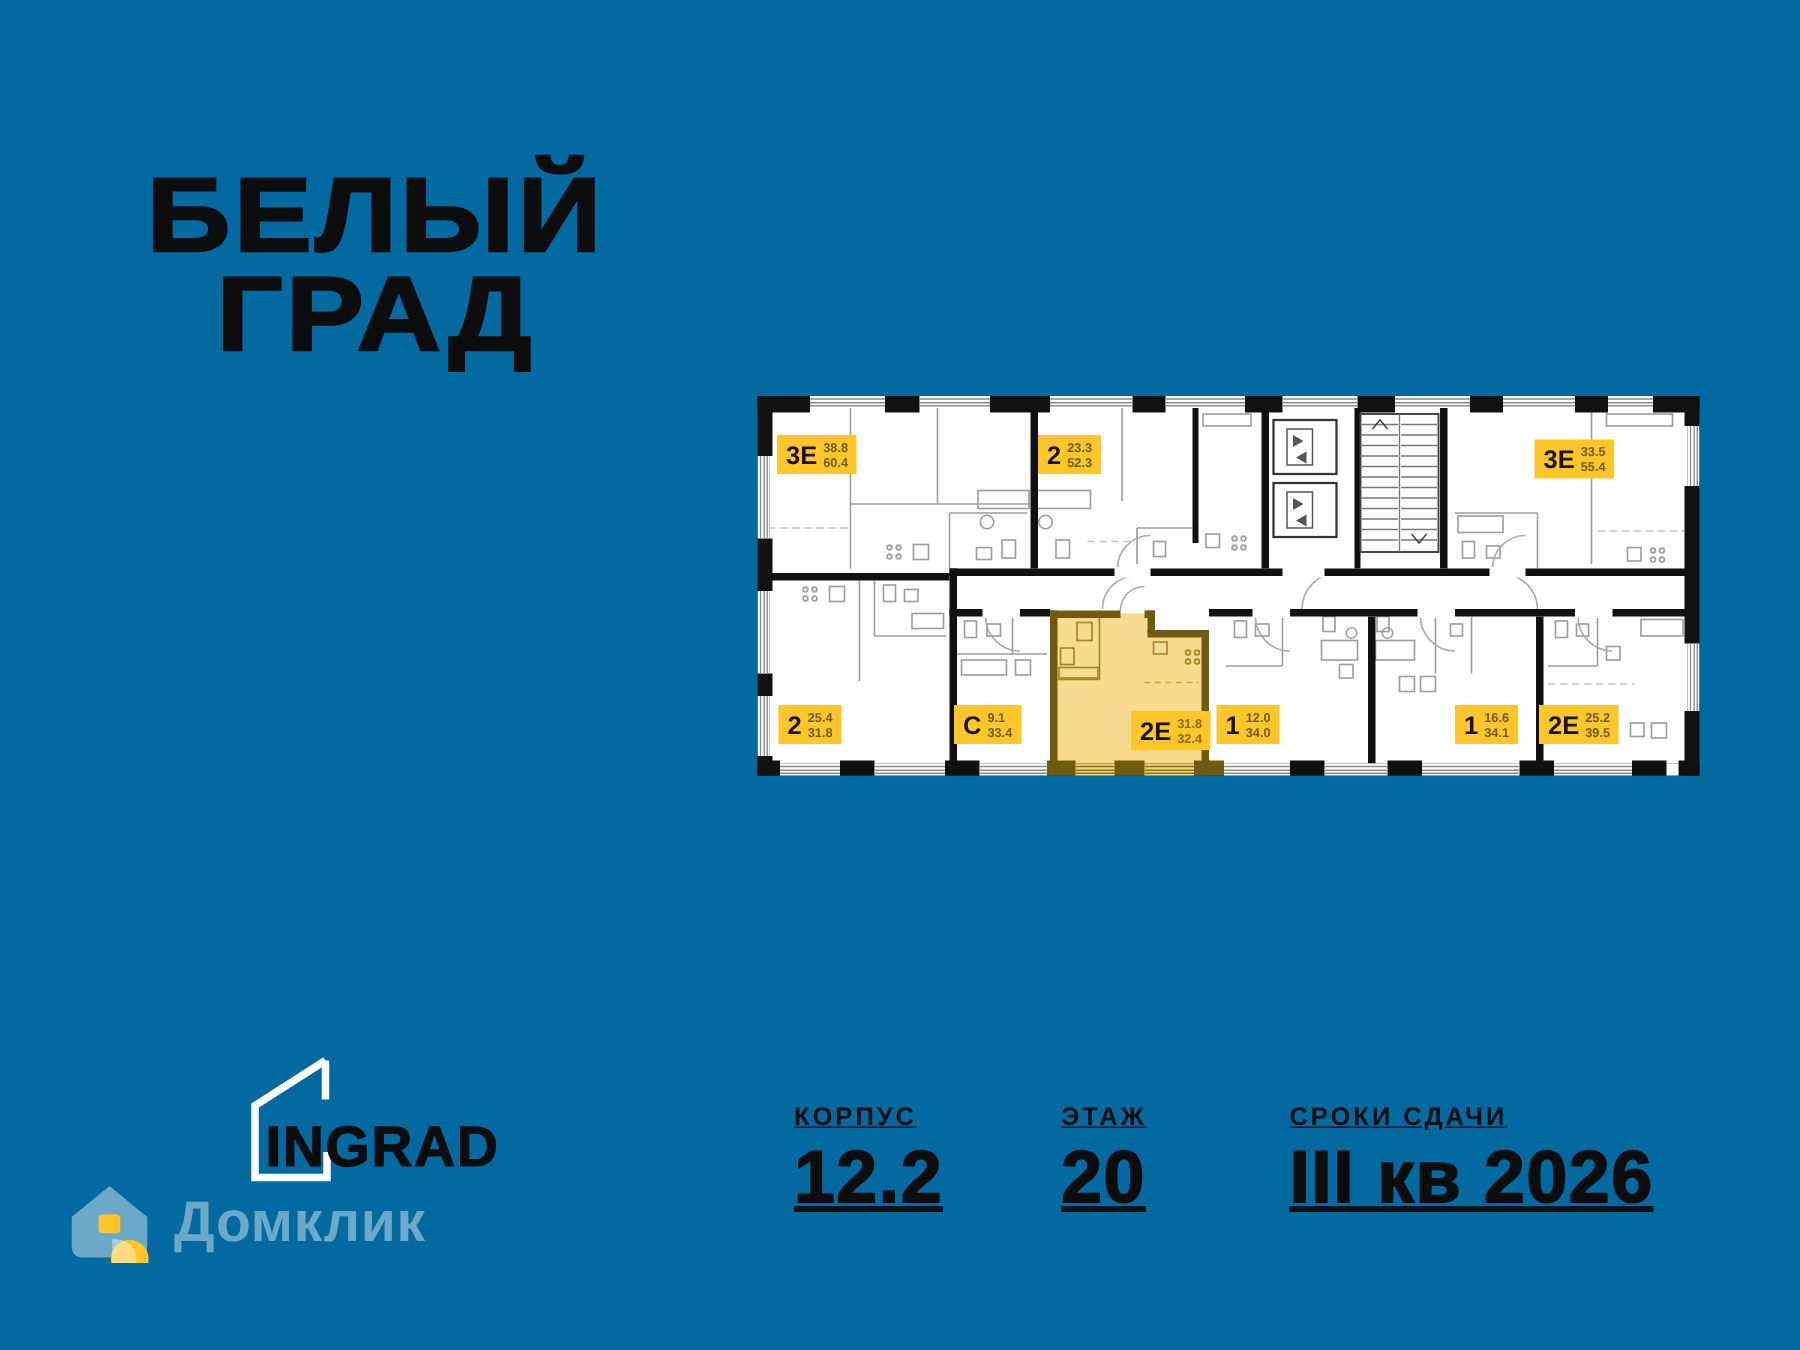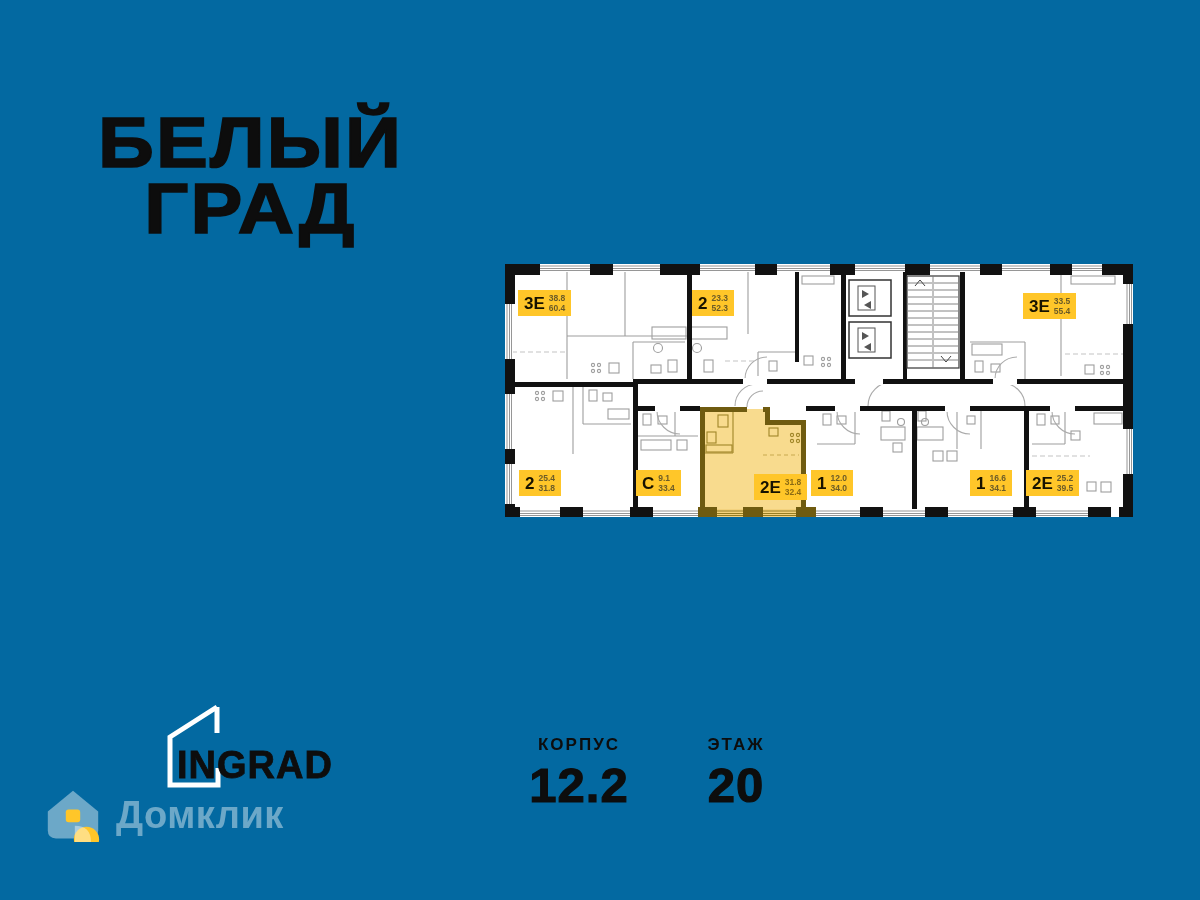--- a/index.html
+++ b/index.html
@@ -28,21 +28,21 @@
   .badge .bn{display:flex;flex-direction:column;font-size:8.5px;font-weight:700;
     line-height:1.2;color:#6b5b28;justify-content:flex-end;}
   .badge.hl .bn{color:#8a6a14;}
   .hl-region{position:absolute;left:195px;top:143px;width:106px;height:103px;cursor:pointer;}
   
   .logo-house{position:absolute;left:158px;top:700px;}
   .logo-text{
     position:absolute;left:177px;top:744px;font-size:38px;font-weight:700;
     letter-spacing:1px;color:#0d0d0d;text-align:right;-webkit-text-stroke:0.8px #0d0d0d;
   }
-  .stat{position:absolute;transform:translateX(-50%);text-align:center;white-space:nowrap;}
+  .stat{position:absolute;transform:translateX(-50%);text-align:left;white-space:nowrap;text-decoration:underline;}
   .stat .lab{font-size:17px;font-weight:700;letter-spacing:2px;color:#0d0d0d;}
   .stat .val{
     margin-top:6px;font-size:49px;font-weight:700;color:#0d0d0d;
     -webkit-text-stroke:1.2px #0d0d0d;letter-spacing:1px;line-height:1;
   }
   
   .wm{position:absolute;left:44px;top:788px;display:flex;align-items:center;gap:14px;}
   .wm-text{font-size:38px;font-weight:700;color:rgba(255,255,255,0.42);letter-spacing:0.5px;}
 </style>
 </head>
@@ -379,20 +379,24 @@
   <div class="logo-text">INGRAD</div>
 
   <div class="stat" style="left:579px;top:735px">
     <div class="lab">КОРПУС</div>
     <div class="val">12.2</div>
   </div>
   <div class="stat" style="left:736px;top:735px">
     <div class="lab">ЭТАЖ</div>
     <div class="val">20</div>
   </div>
+  <div class="stat" style="left:981px;top:735px">
+    <div class="lab">СРОКИ СДАЧИ</div>
+    <div class="val">III кв 2026</div>
+  </div>
 
   <div class="wm">
     <svg width="58" height="54" viewBox="0 0 64 60">
       <path d="M32 3 L60 26 V47 Q60 56 51 56 H13 Q4 56 4 47 V26 Z" fill="rgba(255,255,255,0.42)"></path>
       <circle cx="47" cy="57" r="14" fill="#FFC629"></circle>
       <path d="M34 42 Q52 42 52 60 H34 Z" fill="rgba(255,255,255,0.42)"></path>
       <rect x="24" y="24" width="16" height="14" rx="3" fill="#FFC629"></rect>
     </svg>
     <span class="wm-text">Домклик</span>
   </div>

